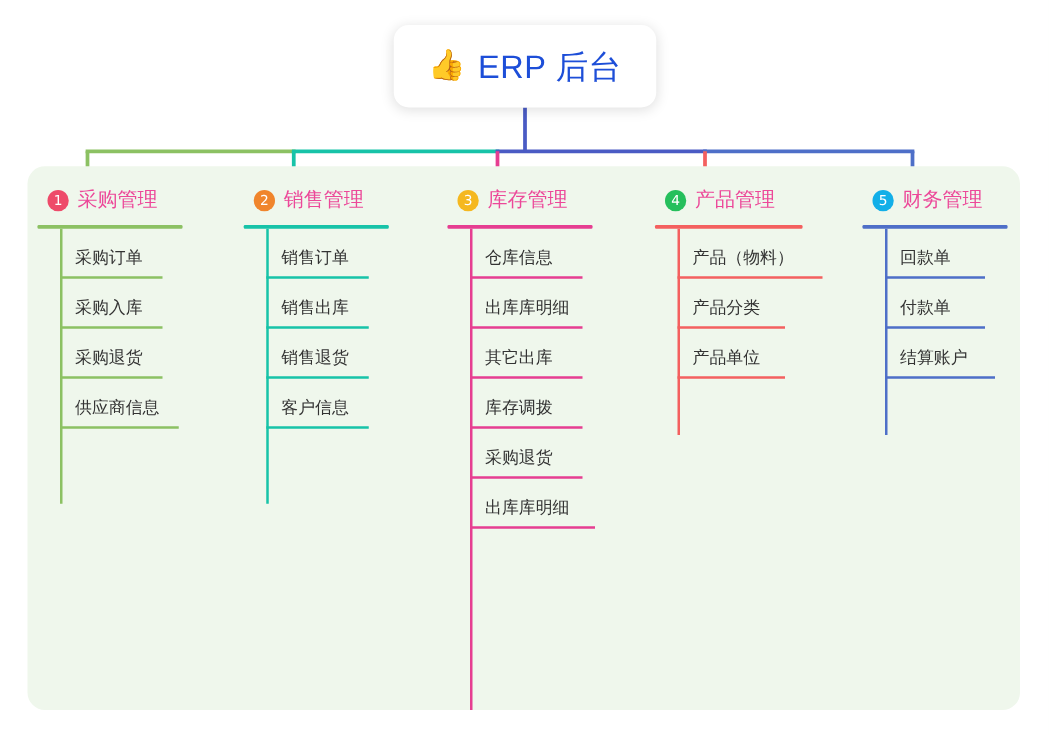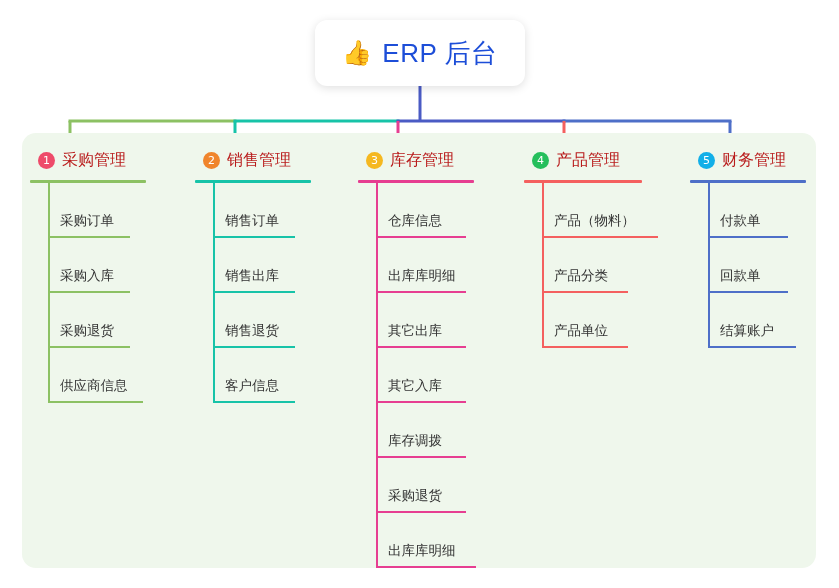--- a/index.html
+++ b/index.html
@@ -89,41 +89,41 @@
     border-radius: 50%;
     color: #ffffff;
     font-size: 11px;
     line-height: 17px;
     text-align: center;
     flex: 0 0 auto;
     font-family: "DejaVu Sans", sans-serif;
   }
   .col-title {
     font-size: 16px;
-    color: #b91c1c;
+    color: #ec4899;
     white-space: nowrap;
   }
   .col-rule {
     height: 3px;
     border-radius: 1px;
     margin-top: 5px;
   }
   .items {
     position: relative;
     margin-top: 0;
   }
   .spine {
     position: absolute;
     left: 18px;
     top: 0;
     width: 2px;
   }
   .item {
     position: relative;
-    height: 55px;
+    height: 40px;
     box-sizing: border-box;
     padding-left: 30px;
   }
   .item-label {
     position: absolute;
     left: 30px;
     bottom: 8px;
     font-size: 13.5px;
     color: #333333;
     white-space: nowrap;
@@ -227,24 +227,20 @@
           </div>
           <div class="item">
             <span class="item-label">出库库明细</span>
             <div class="item-rule" style="background: rgb(230, 62, 145); width: 90px;"></div>
           </div>
           <div class="item">
             <span class="item-label">其它出库</span>
             <div class="item-rule" style="background: rgb(230, 62, 145); width: 90px;"></div>
           </div>
           <div class="item">
-            <span class="item-label">其它入库</span>
-            <div class="item-rule" style="background: rgb(230, 62, 145); width: 90px;"></div>
-          </div>
-          <div class="item">
             <span class="item-label">库存调拨</span>
             <div class="item-rule" style="background: rgb(230, 62, 145); width: 90px;"></div>
           </div>
           <div class="item">
             <span class="item-label">采购退货</span>
             <div class="item-rule" style="background: rgb(230, 62, 145); width: 90px;"></div>
           </div>
           <div class="item">
             <span class="item-label">出库库明细</span>
             <div class="item-rule" style="background: rgb(230, 62, 145); width: 100px;"></div>
@@ -275,28 +271,28 @@
       </div>
       <div class="column" style="left: 690px; top: 145px; width: 130px;">
         <div class="col-header">
           <span class="badge" style="background: rgb(18, 175, 232);">5</span>
           <span class="col-title">财务管理</span>
         </div>
         <div class="col-rule" style="background: rgb(78, 111, 200); width: 116px;"></div>
         <div class="items">
           <div class="spine" style="background: rgb(78, 111, 200); height: 165px;"></div>
           <div class="item">
+            <span class="item-label">回款单</span>
+            <div class="item-rule" style="background: rgb(78, 111, 200); width: 80px;"></div>
+          </div>
+          <div class="item">
             <span class="item-label">付款单</span>
             <div class="item-rule" style="background: rgb(78, 111, 200); width: 80px;"></div>
           </div>
           <div class="item">
-            <span class="item-label">回款单</span>
-            <div class="item-rule" style="background: rgb(78, 111, 200); width: 80px;"></div>
-          </div>
-          <div class="item">
             <span class="item-label">结算账户</span>
             <div class="item-rule" style="background: rgb(78, 111, 200); width: 88px;"></div>
           </div>
         </div>
       </div>
     </div>
 
 </div>
 
 </body></html>

